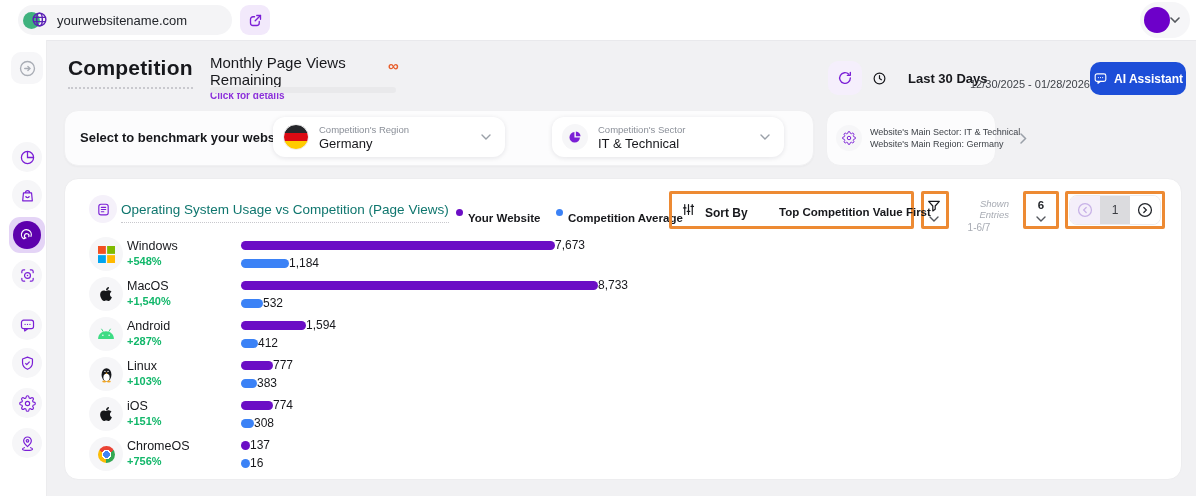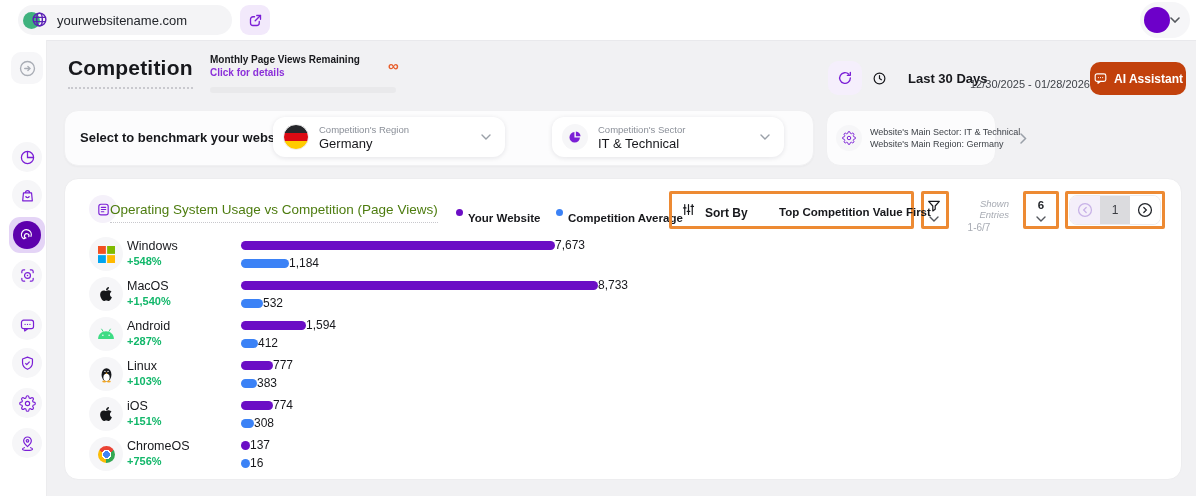--- a/index.html
+++ b/index.html
@@ -22,32 +22,32 @@
   .collapse-btn{left:11px;top:12px;width:32px;height:32px;border-radius:10px;background:#F6F6F8;display:flex;align-items:center;justify-content:center;position:absolute;}
   .collapse-btn svg{width:19px;height:19px;}
   .nav-item{position:absolute;left:12px;width:30px;height:30px;border-radius:50%;background:#F6F6F8;display:flex;align-items:center;justify-content:center;}
   .nav-item svg{width:17px;height:17px;}
   .nav-item.active{left:9px;width:36px;height:36px;border-radius:11px;background:#E4D4F6;}
   .nav-item.active .inner{width:28px;height:28px;border-radius:50%;background:#5D00AD;display:flex;align-items:center;justify-content:center;}
   .nav-item.active .inner svg{width:16px;height:16px;}
   
   .page-title{left:68px;top:56px;font-size:21px;font-weight:700;color:#17181C;border-bottom:2px dotted #C9C9CE;padding-bottom:7px;letter-spacing:.2px;}
   .quota{left:210px;top:54px;width:200px;}
-  .quota-label{font-size:10px;font-weight:700;color:#17181C;}
+  .quota-label{font-size:15px;font-weight:400;color:#17181C;}
   .quota-link{font-size:10px;font-weight:700;color:#8B30D9;margin-top:2px;}
   .quota-bar{left:210px;top:87px;width:186px;height:6px;border-radius:3px;background:#E9E9EB;}
   .quota-inf{left:388px;top:57px;font-size:15px;font-weight:700;color:#E85D2A;}
   .refresh-btn{left:828px;top:61px;width:34px;height:34px;border-radius:10px;background:#F5EFFC;display:flex;align-items:center;justify-content:center;}
   .refresh-btn svg{width:16px;height:16px;}
   .period{left:872px;top:64px;height:28px;display:flex;align-items:center;gap:21px;}
   .period svg{width:15px;height:15px;}
   .period-label{font-size:13px;font-weight:700;color:#17181C;}
   .daterange{left:970px;top:64px;height:28px;display:flex;align-items:center;gap:4px;}
   .daterange-text{font-size:11px;color:#3F4349;margin-top:12px;}
-  .ai-btn{left:1090px;top:62px;width:96px;height:33px;border-radius:10px;background:#c2410c;display:flex;align-items:center;justify-content:center;gap:6px;}
+  .ai-btn{left:1090px;top:62px;width:96px;height:33px;border-radius:10px;background:#1d4ed8;display:flex;align-items:center;justify-content:center;gap:6px;}
   .ai-btn svg{width:15px;height:15px;}
   .ai-btn-label{font-size:12px;font-weight:700;color:#FFFFFF;}
   
   .bench-card{left:64px;top:110px;width:748px;height:54px;background:#FCFCFD;border:1px solid #F0F0F2;border-radius:14px;box-shadow:0 1px 2px rgba(20,20,40,.03);}
   .bench-label{left:80px;top:130px;font-size:13px;font-weight:700;color:#17181C;}
   .dropdown{top:117px;width:232px;height:40px;background:#FFFFFF;border-radius:12px;box-shadow:0 1px 5px rgba(20,20,40,.10);display:flex;align-items:center;}
   .dd-region{left:273px;} .dd-sector{left:552px;}
   .dd-icon{width:26px;height:26px;border-radius:50%;margin-left:10px;flex:none;background:#F6F6F8;display:flex;align-items:center;justify-content:center;}
   .flag-de{width:26px;height:26px;border-radius:50%;margin-left:10px;flex:none;background:linear-gradient(#26272B 0 34%,#DB0A13 34% 67%,#FFCC00 67%);border:1px solid #EEE;box-sizing:border-box;}
   .dd-texts{margin-left:10px;flex:1;}
@@ -58,21 +58,21 @@
   .site-icon{width:26px;height:26px;border-radius:50%;background:#F6F6F8;margin-left:9px;flex:none;display:flex;align-items:center;justify-content:center;}
   .site-icon svg{width:14px;height:14px;}
   .site-lines{margin-left:8px;flex:1;}
   .site-line{font-size:9px;color:#3F4349;line-height:12px;white-space:nowrap;}
   .site-chev{margin-right:8px;width:7px;height:11px;flex:none;}
   
   .card{left:64px;top:178px;width:1116px;height:300px;background:#FFFFFF;border:1px solid #EDEDEF;border-radius:14px;}
   .card .abs{position:absolute;}
   .panel-icon{left:24px;top:16px;width:28px;height:28px;border-radius:50%;background:#F5F1FA;display:flex;align-items:center;justify-content:center;}
   .panel-icon svg{width:15px;height:15px;}
-  .panel-title{left:45px;top:23px;font-size:13.5px;color:#4d7c0f;border-bottom:1.5px dotted #C8C8CD;padding-bottom:5px;}
+  .panel-title{left:56px;top:23px;font-size:13.5px;color:#0f766e;border-bottom:1.5px dotted #C8C8CD;padding-bottom:5px;}
   .legend-dot{width:7px;height:7px;border-radius:50%;top:30px;}
   .legend-label{top:24px;font-size:11.5px;font-weight:700;color:#17181C;margin-top:9px;}
   .hl-box{border:3px solid #ED8A33;border-radius:2px;top:12px;height:38px;box-sizing:border-box;}
   .sort-icon{left:616px;top:23px;width:15px;height:15px;}
   .sort-label{left:640px;top:27px;font-size:12px;font-weight:700;color:#17181C;}
   .sort-value{left:714px;top:27px;font-size:11.5px;font-weight:700;color:#17181C;white-space:nowrap;}
   .funnel-icon{left:861px;top:19px;width:16px;height:16px;}
   .funnel-chev{left:864px;top:37px;}
   .entries{left:884px;top:19px;width:60px;text-align:right;}
   .entries-l1{font-size:9.5px;color:#A7ABB3;font-style:italic;}

